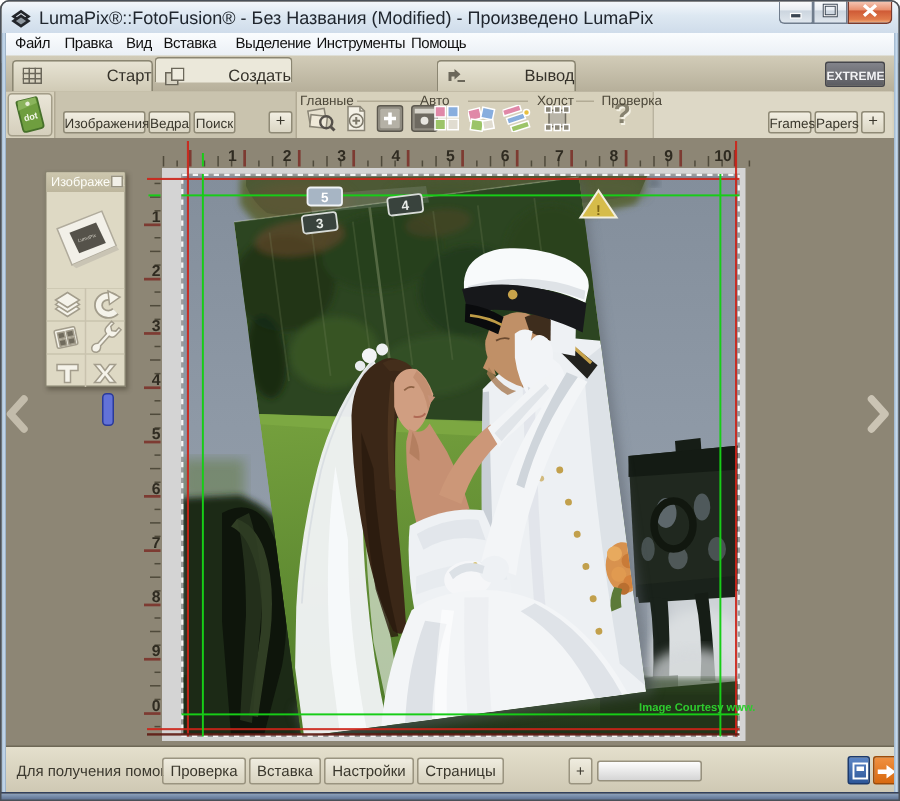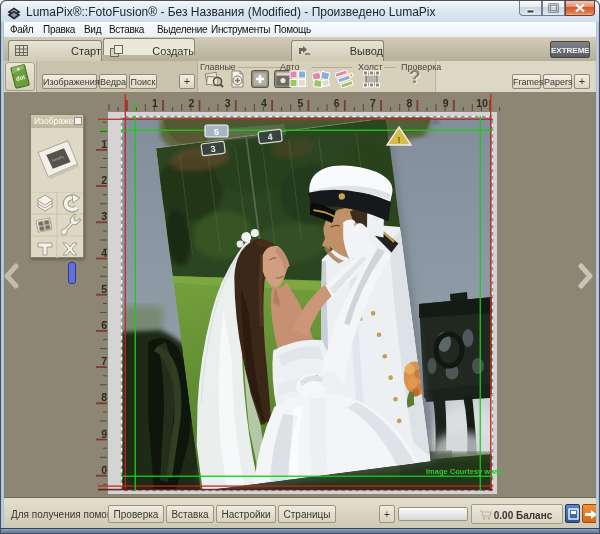--- a/index.html
+++ b/index.html
@@ -591,25 +591,20 @@
     </svg></div>
 <div id="bluepill"></div>
 <div id="statusbar">
 <div id="statustxt">Для получения помощи вы</div>
 <div class="fbtn" style="left:106px;width:56px">Проверка</div>
 <div class="fbtn" style="left:164px;width:48px">Вставка</div>
 <div class="fbtn" style="left:214px;width:60px">Настройки</div>
 <div class="fbtn" style="left:276px;width:58px">Страницы</div>
 <div class="fbtn" style="left:377px;width:16px">+</div>
 <div id="slider"></div>
-<div id="balance"><svg style="position:absolute;left:8px;top:5px" width="12" height="10" viewBox="0 0 12 10">
-        <path d="M0 1 L2 1 L3 6 L10 6 L11 2 L3.5 2" fill="none" stroke="#b8b2a0" stroke-width="1.2"></path>
-        <circle cx="4" cy="8.5" r="1.2" fill="#b8b2a0"></circle>
-        <circle cx="9" cy="8.5" r="1.2" fill="#b8b2a0"></circle>
-      </svg>0.00 Баланс</div>
 <div id="btnBlue">
       <svg style="position:absolute;left:2px;top:3px" width="11" height="12" viewBox="0 0 11 12">
         <rect x="1" y="1" width="9" height="10" fill="none" stroke="#fff" stroke-width="1.3"></rect>
         <rect x="3" y="3" width="5" height="3" fill="#fff"></rect>
       </svg>
     </div>
 <div id="btnOrange">
       <svg style="position:absolute;left:2px;top:4px" width="12" height="11" viewBox="0 0 12 11">
         <path d="M0 4 L6 4 L6 1 L12 5.5 L6 10 L6 7 L0 7 Z" fill="#fff"></path>
       </svg>

